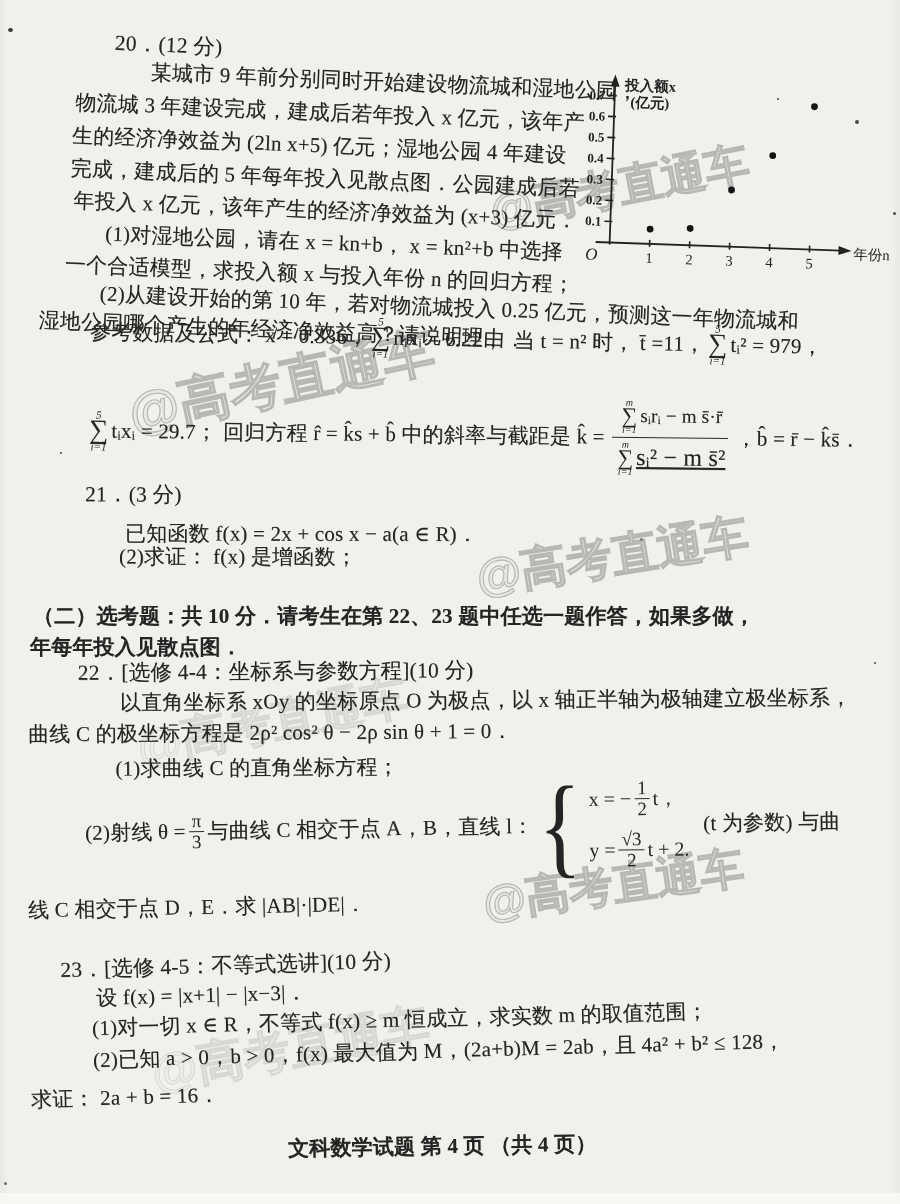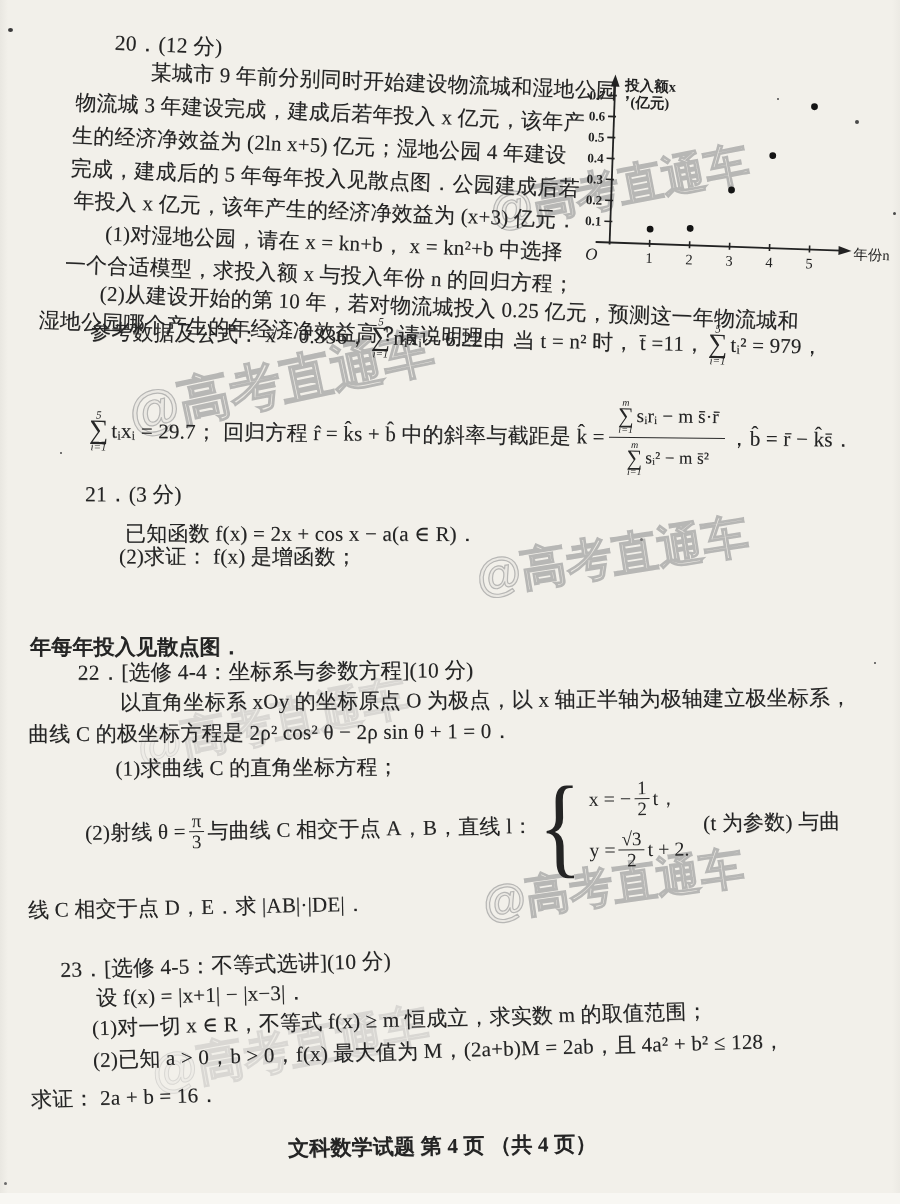--- a/index.html
+++ b/index.html
@@ -158,33 +158,34 @@
           <span class="lim">i=1</span>
         </span>
         <span class="line" style="position:static;font-size:19px;">sᵢrᵢ − m s̄·r̄</span>
       </span>
       <span class="den">
         <span class="sum small">
           <span class="lim">m</span>
           <span class="sg">∑</span>
           <span class="lim">i=1</span>
         </span>
-        <span class="line" style="position:static;font-size:17px;">sᵢ² − m s̄²</span>
+        <span class="line" style="position:static;font-size:24px;text-decoration:underline;">sᵢ² − m s̄²</span>
       </span>
     </span>
     <span class="line" style="position:static;">，b̂ = r̄ − k̂s̄．</span>
   </div>
 
   <div class="blk" style="left:82px;top:480px;width:800px;height:130px;transform:rotate(0.1deg);">
     <div class="line hdr" style="left:3px;top:0;">21．(3 分)</div>
     <div class="line" style="left:43px;top:40px;">已知函数 f(x) = 2x + cos x − a(a ∈ R)．</div>
     <div class="line" style="left:37px;top:63px;">(2)求证：  f(x) 是增函数；</div>
   </div>
 
   <div class="blk" style="left:33px;top:602px;width:840px;height:64px;">
+    <div class="line bold" style="left:0;top:0;">（二）选考题：共 10 分．请考生在第 22、23 题中任选一题作答，如果多做，</div>
     <div class="line bold" style="left:-3px;top:31px;">年每年投入见散点图．</div>
   </div>
 
   <div class="blk" style="left:78px;top:655px;width:820px;height:120px;transform:rotate(-0.4deg);">
     <div class="line hdr" style="left:0;top:0;">22．[选修 4-4：坐标系与参数方程](10 分)</div>
     <div class="line" style="left:42px;top:31px;">以直角坐标系 xOy 的坐标原点 O 为极点，以 x 轴正半轴为极轴建立极坐标系，</div>
     <div class="line" style="left:-50px;top:62px;">曲线 C 的极坐标方程是 2ρ² cos² θ − 2ρ sin θ + 1 = 0．</div>
     <div class="line" style="left:37px;top:97px;">(1)求曲线 C 的直角坐标方程；</div>
   </div>
 

